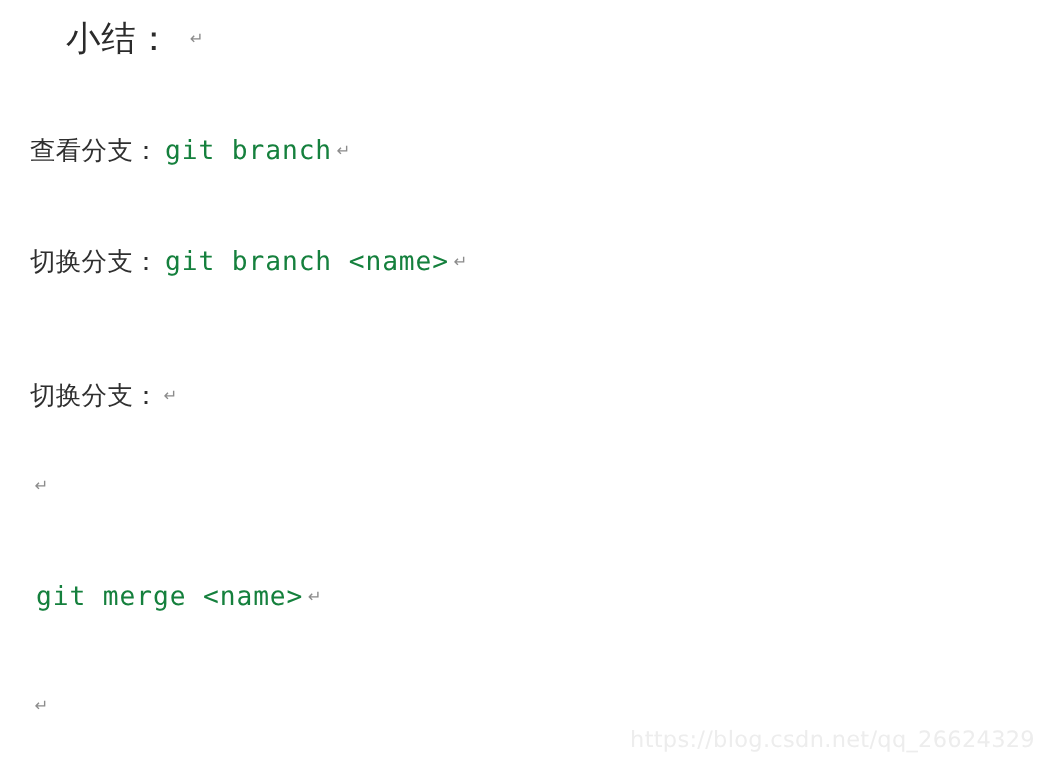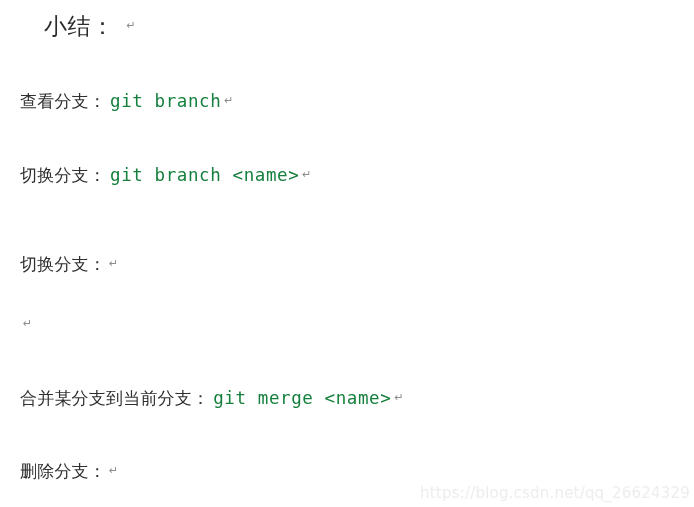--- a/index.html
+++ b/index.html
@@ -118,25 +118,23 @@
   <div class="line" style="top:252px">
     <span class="line-label">切换分支：</span>
     <span class="pilcrow">↵</span>
   </div>
 
   <div class="line" style="top:312px">
     <span class="pilcrow">↵</span>
   </div>
 
   <div class="line" style="top:386px">
-    <span class="line-label">合并某分支到当前分支：</span>
     <span class="line-code">git merge &lt;name&gt;</span>
     <span class="pilcrow">↵</span>
   </div>
 
   <div class="line" style="top:459px">
-    <span class="line-label">删除分支：</span>
     <span class="pilcrow">↵</span>
   </div>
 
   <div class="watermark">https://blog.csdn.net/qq_26624329</div>
 
 </div>
 
 </body></html>

